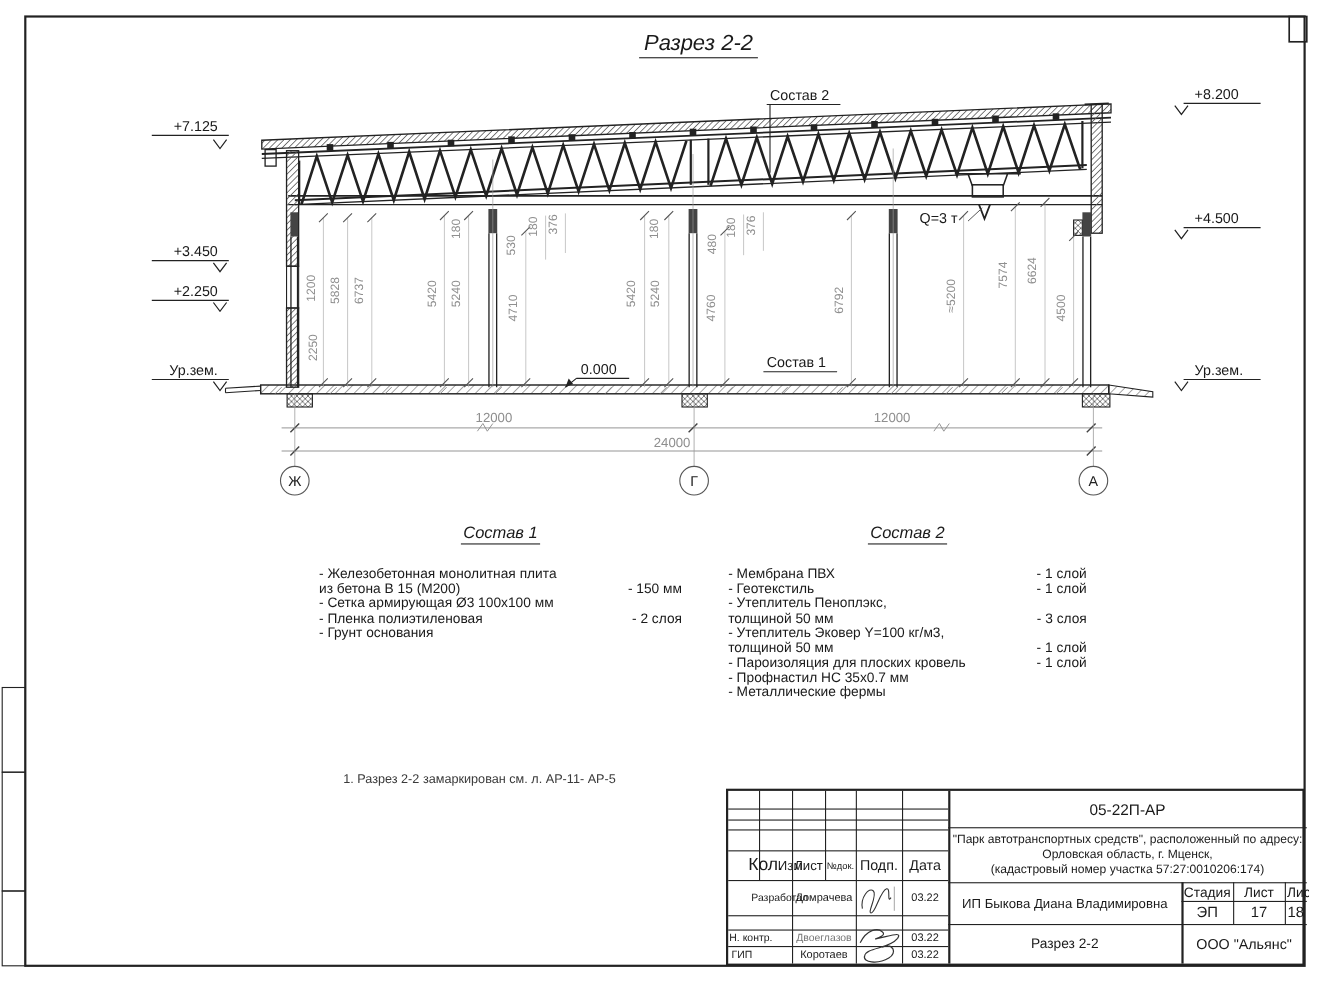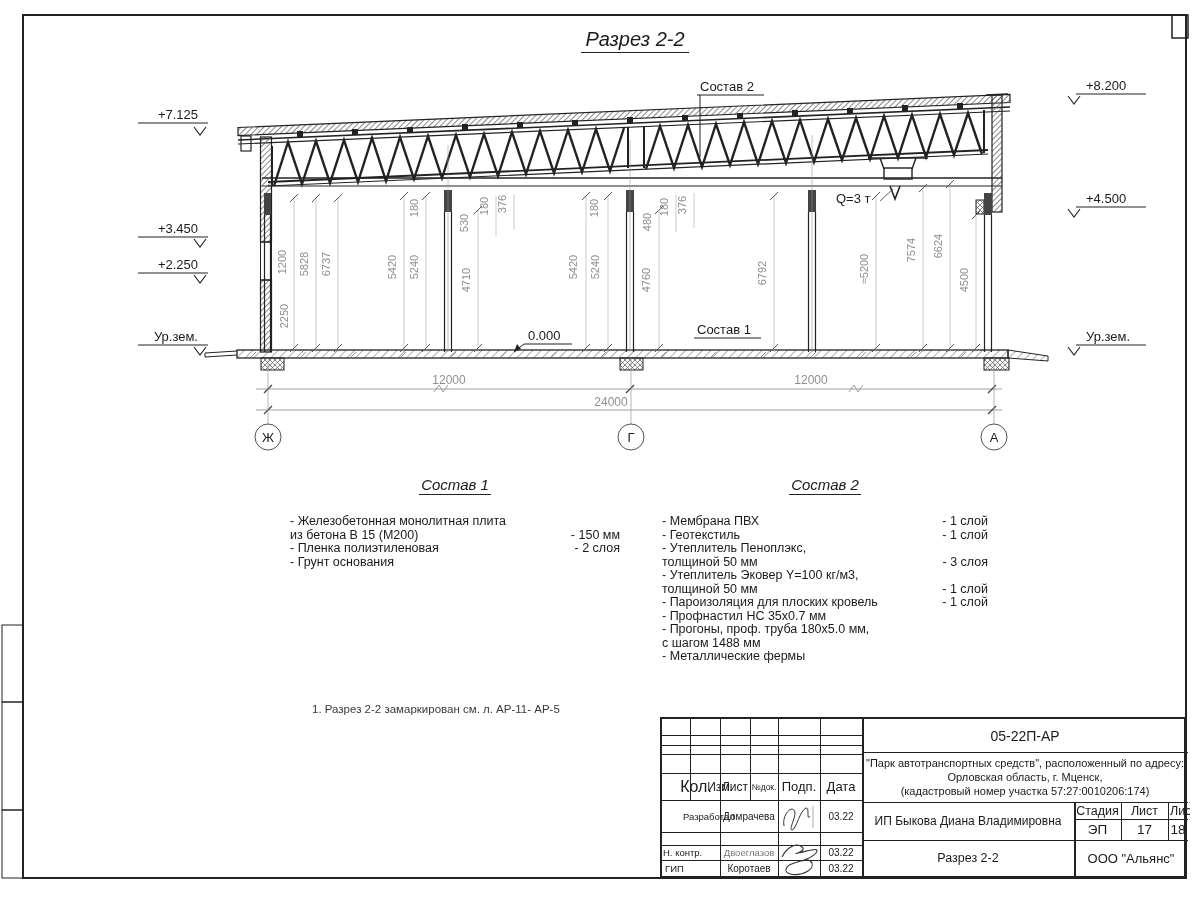--- a/index.html
+++ b/index.html
@@ -217,20 +217,24 @@
 </div>
 
 <div class="mat" style="left:290px;top:476px;width:330px;">
   <div class="mt"><span>Состав 1</span></div>
   <div class="li">
         <div class="nm">- Железобетонная  монолитная плита
   из бетона В 15 (М200)</div>
         <div class="vl">- 150 мм</div>
       </div>
   <div class="li">
+        <div class="nm">- Сетка армирующая Ø3 100х100 мм</div>
+        <div class="vl"></div>
+      </div>
+  <div class="li">
         <div class="nm">- Пленка полиэтиленовая</div>
         <div class="vl">-  2 слоя</div>
       </div>
   <div class="li">
         <div class="nm">- Грунт основания</div>
         <div class="vl"></div>
       </div>
 </div>
 
 <div class="mat" style="left:662px;top:476px;width:326px;">
@@ -252,25 +256,20 @@
         <div class="nm">- Утеплитель Эковер Y=100 кг/м3,
   толщиной 50 мм</div>
         <div class="vl">- 1 слой</div>
       </div>
   <div class="li">
         <div class="nm">- Пароизоляция для плоских кровель</div>
         <div class="vl">- 1 слой</div>
       </div>
   <div class="li">
         <div class="nm">- Профнастил НС 35х0.7 мм</div>
-        <div class="vl"></div>
-      </div>
-  <div class="li">
-        <div class="nm">- Прогоны, проф. труба 180х5.0 мм,
-  с шагом 1488 мм</div>
         <div class="vl"></div>
       </div>
   <div class="li">
         <div class="nm">- Металлические фермы</div>
         <div class="vl"></div>
       </div>
 </div>
 
 <div class="abs note">1. Разрез 2-2 замаркирован см. л. АР-11- АР-5</div>
 

